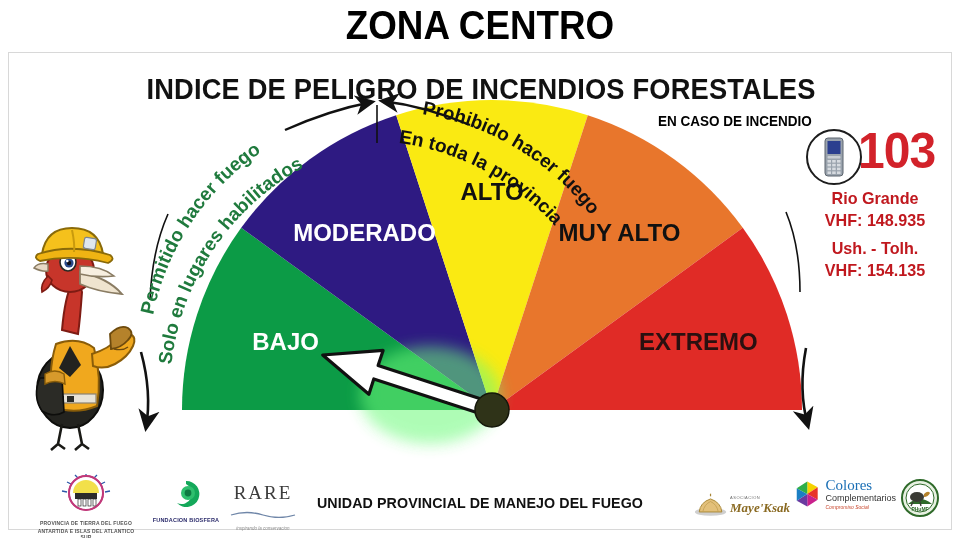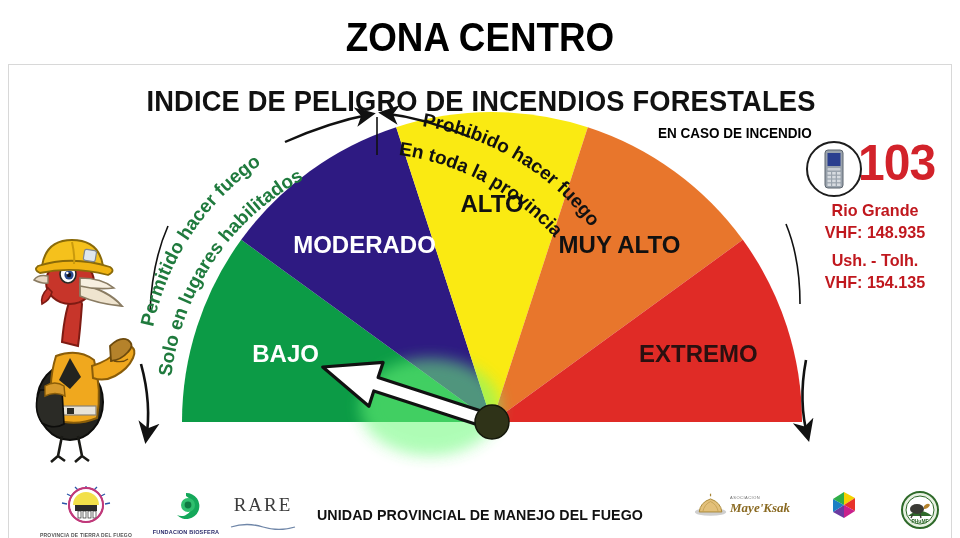--- a/index.html
+++ b/index.html
@@ -1,17 +1,17 @@
 <!DOCTYPE html>
 <html><head>
 <meta charset="utf-8">
 <style>
   html,body{margin:0;padding:0;background:#ffffff;}
   body{width:960px;height:538px;overflow:hidden;font-family:"Liberation Sans",sans-serif;}
-  #stage{position:relative;width:960px;height:482px;background:#fff;margin-top:12px;}
+  #stage{position:relative;width:960px;height:482px;background:#fff;}
 
   
   .zona-title{
     position:absolute;left:0;top:2px;width:960px;height:46px;
     text-align:center;font-family:"Liberation Sans",sans-serif;
     font-weight:bold;font-size:40px;letter-spacing:0px;color:#000;
     line-height:46px;transform:scaleX(.92);transform-origin:center;
   }
 
   
@@ -60,21 +60,21 @@
     font-weight:bold;font-size:15px;color:#111;letter-spacing:.1px;
     transform:scaleX(.95);transform-origin:center;
   }
   .logo{position:absolute;text-align:center;}
   .logo .cap{font-size:5px;color:#555;font-weight:bold;letter-spacing:.2px;line-height:6px;margin-top:2px;}
 
   .l-prov{left:36px;top:474px;width:100px;}
   .l-biosfera{left:146px;top:478px;width:80px;}
   .l-biosfera .cap{color:#2a2a6a;font-size:5.5px;margin-top:3px;}
   .l-rare{left:224px;top:482px;width:78px;}
-  .l-mayeksak{left:694px;top:480px;width:96px;}
+  .l-mayeksak{left:694px;top:492px;width:96px;}
   .l-colores{left:792px;top:478px;width:104px;}
   .l-phumi{left:898px;top:478px;width:44px;}
 
   .rare-word{font-size:19px;color:#3c3c3c;letter-spacing:2px;font-family:Liberation Serif, serif;}
   .rare-sub{font-size:4.5px;color:#8a8a8a;font-style:italic;margin-top:4px;}
   .mk-assoc{font-size:4px;color:#6b6b6b;letter-spacing:.5px;}
   .mk-name{font-size:13px;color:#8a6a22;font-style:italic;font-weight:bold;font-family:"Liberation Serif",serif;}
   .col-main{font-size:15px;color:#1a6fb5;font-family:"Liberation Serif",serif;line-height:15px;}
   .col-sub{font-size:9px;color:#333;line-height:10px;}
   .col-tag{font-size:5px;color:#c8462c;font-style:italic;margin-top:1px;}
@@ -289,20 +289,25 @@
       <svg width="32" height="30" viewBox="0 0 32 30" aria-hidden="true">
         <g transform="translate(16,15)">
           <path d="M0 0 L0 -13 L11 -7 Z" fill="#f5d200"></path>
           <path d="M0 0 L11 -7 L11 6 Z" fill="#e8322a"></path>
           <path d="M0 0 L11 6 L0 13 Z" fill="#c9208c"></path>
           <path d="M0 0 L0 13 L-11 7 Z" fill="#6a3aa0"></path>
           <path d="M0 0 L-11 7 L-11 -6 Z" fill="#1b7fc4"></path>
           <path d="M0 0 L-11 -6 L0 -13 Z" fill="#2fae48"></path>
         </g>
       </svg>
+      <div style="text-align:left;">
+        <div class="col-main">Colores</div>
+        <div class="col-sub">Complementarios</div>
+        <div class="col-tag">Compromiso Social</div>
+      </div>
     </div>
   </div>
 
   <div class="logo l-phumi">
     <svg width="40" height="40" viewBox="0 0 40 40" aria-hidden="true">
       <circle cx="20" cy="20" r="18" fill="#e8f1e2" stroke="#2f6a2a" stroke-width="2"></circle>
       <circle cx="20" cy="20" r="14" fill="#fff" stroke="#2f6a2a" stroke-width="1"></circle>
       <path d="M8 26 q12 -10 24 0 z" fill="#2f6a2a"></path>
       <ellipse cx="17" cy="19" rx="7" ry="5" fill="#3a3a34"></ellipse>
       <path d="M24 16 q4 -4 6 -1 q-2 4 -6 4 z" fill="#b5822b"></path>

